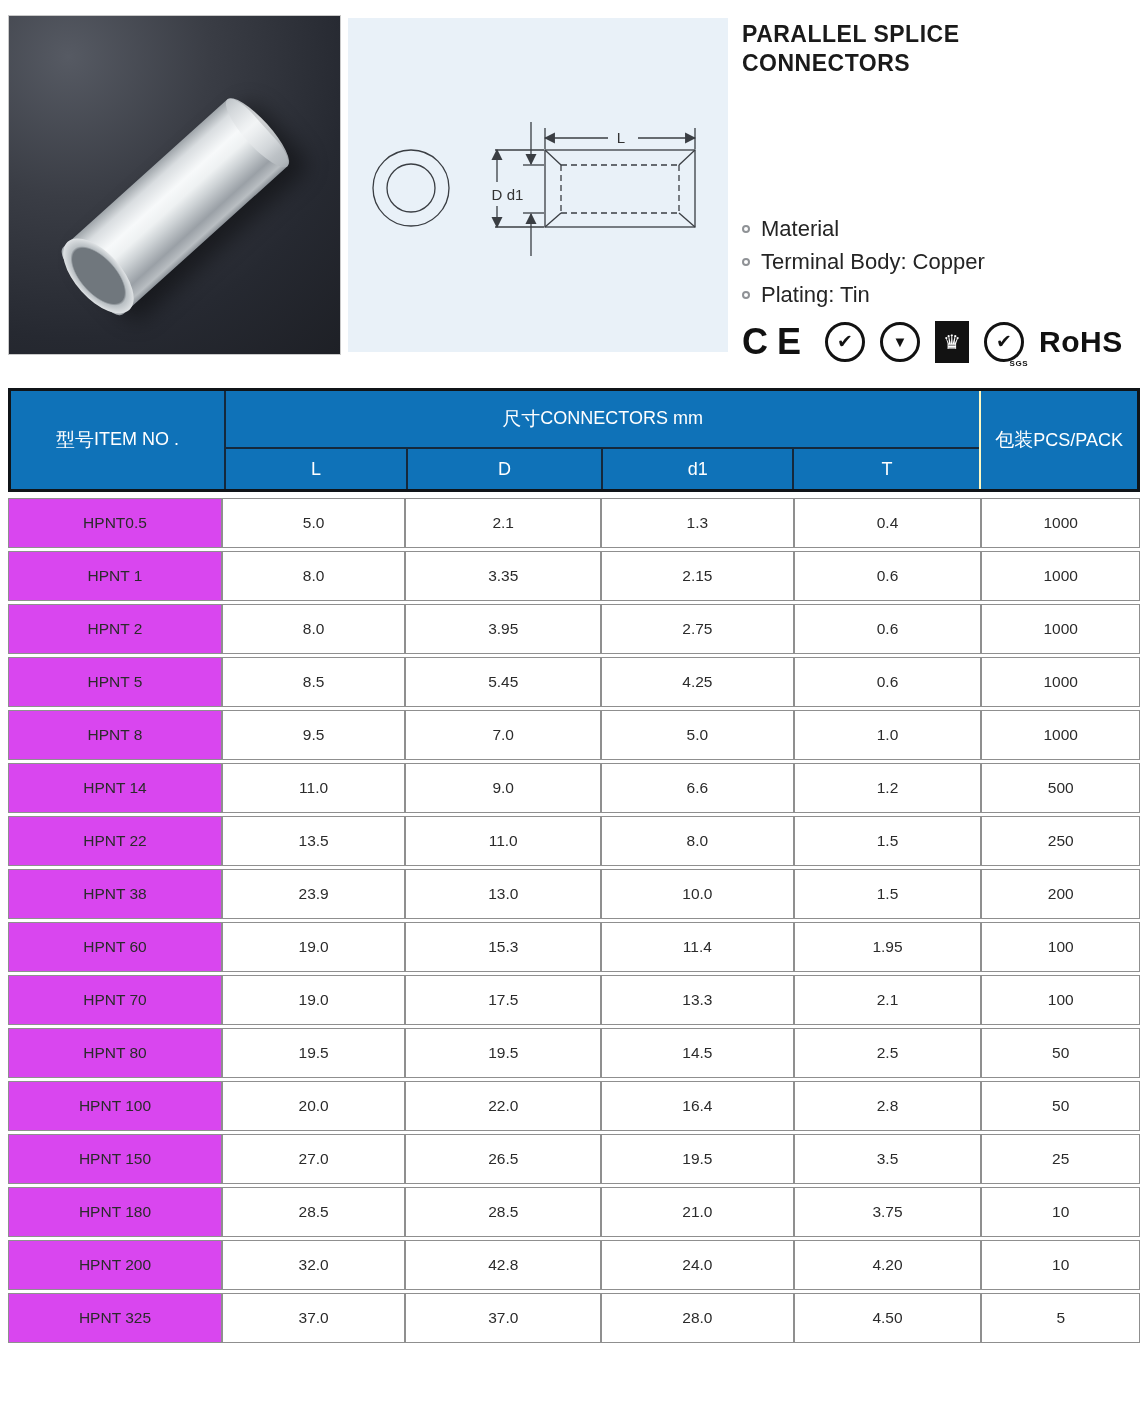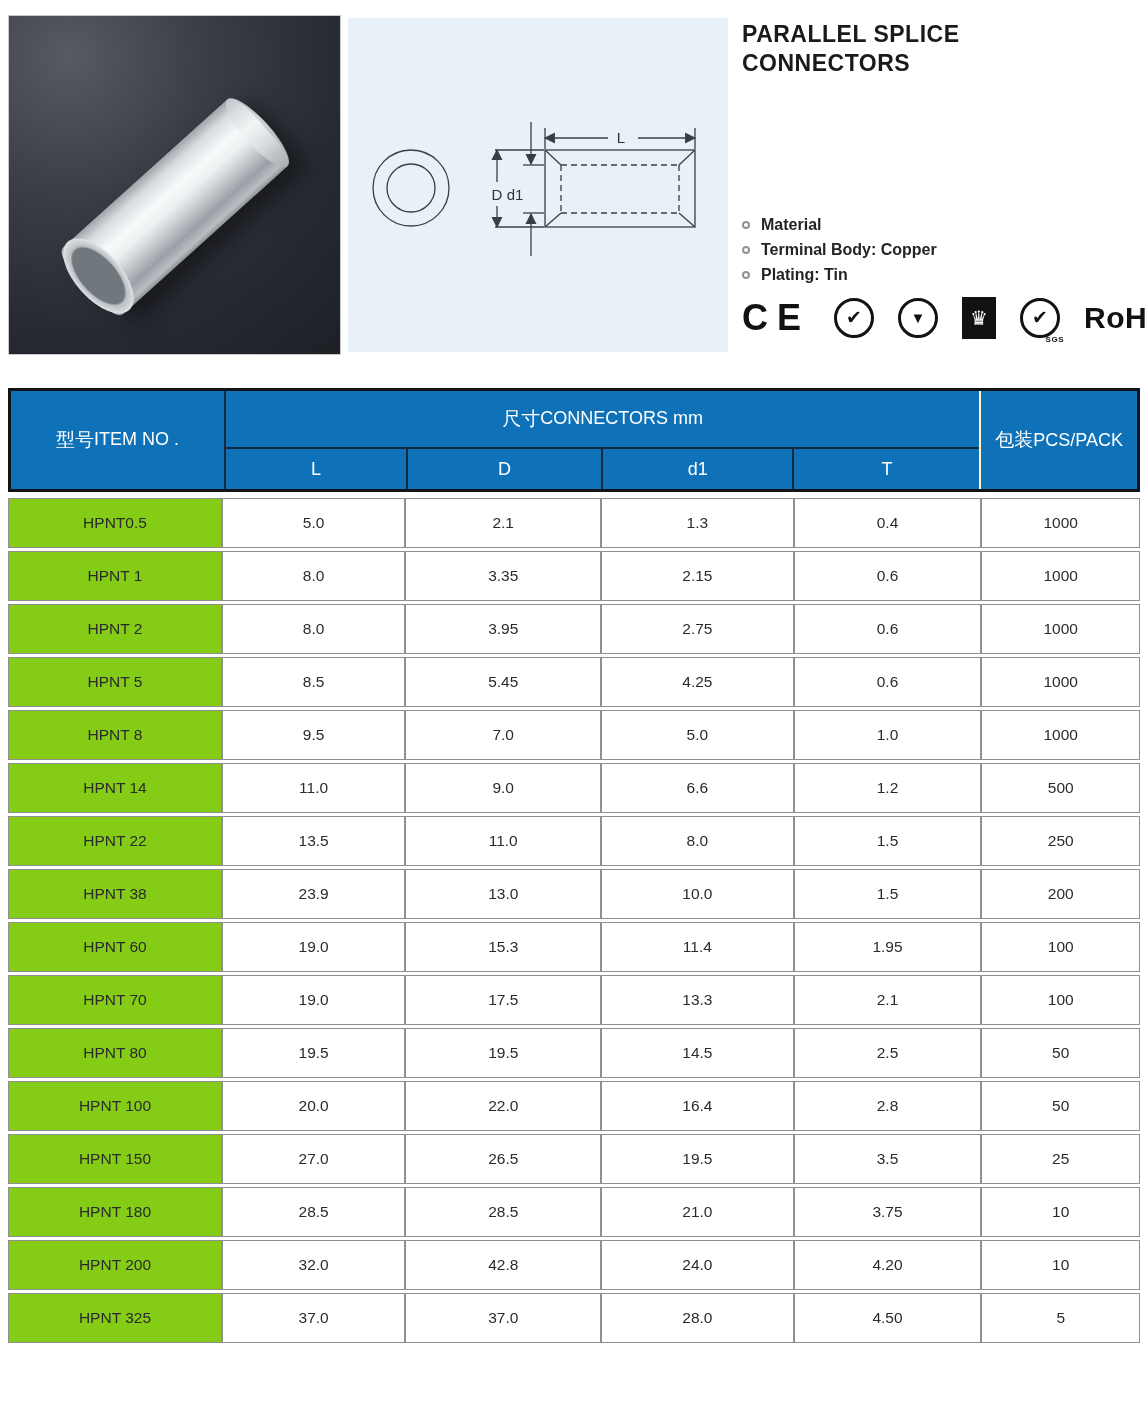--- a/index.html
+++ b/index.html
@@ -49,23 +49,23 @@
   .doc-title {
     font-size:23px; font-weight:700; color:#1a1a1a;
     letter-spacing:.5px; line-height:1.25;
   }
   .materials { margin-top:138px; }
   .material-row { display:flex; align-items:center; margin-bottom:7px; }
   .bullet-ring {
     width:8px; height:8px; border:2px solid #8f9296; border-radius:50%;
     margin-right:11px; flex:0 0 auto; background:#fff;
   }
-  .material-text { font-size:16px; color:#242424;font-weight:bold; }
-
-  .certs { margin-top:13px; display:flex; align-items:center; gap:24px; }
+  .material-text { font-size:22px; color:#242424; }
+
+  .certs { margin-top:13px; display:flex; align-items:center; gap:15px; }
   .ce-mark { font-size:36px; font-weight:700; letter-spacing:9px; color:#111; line-height:1; }
   .cert-badge {
     position:relative; width:40px; height:40px; border:3.5px solid #121212; border-radius:50%;
     display:flex; align-items:center; justify-content:center; flex:0 0 auto;
   }
   .cert-badge .glyph { font-size:19px; font-weight:700; color:#121212; line-height:1; }
   .cert-badge.iso .glyph { font-size:15px; }
   .kema-badge {
     width:34px; height:42px; background:#121212; color:#fff;
     display:flex; align-items:center; justify-content:center; flex:0 0 auto;
@@ -97,21 +97,21 @@
   .th .zh { font-size:19px; line-height:1.25; }
   .th .en { font-size:18px; line-height:1.3; }
   .th-pack .en { line-height:1.45; }
   .th-sub span { font-size:18px; }
 
   table.spec { width:100%; border-collapse:separate; border-spacing:0 3px; table-layout:fixed; margin-top:3px; }
   table.spec td {
     border:1px solid #8f8f8f; height:50px; text-align:center; vertical-align:middle;
     font-size:15.5px; color:#2b2b2b; background:#ffffff;
   }
-  table.spec td.item { background:#84cc16; }
+  table.spec td.item { background:#d946ef; }
 </style>
 </head>
 <body>
 
 <div class="photo-panel">
   <div class="tube">
     <div class="tube-far-end"></div>
     <div class="tube-open-end"></div>
   </div>
 </div>

